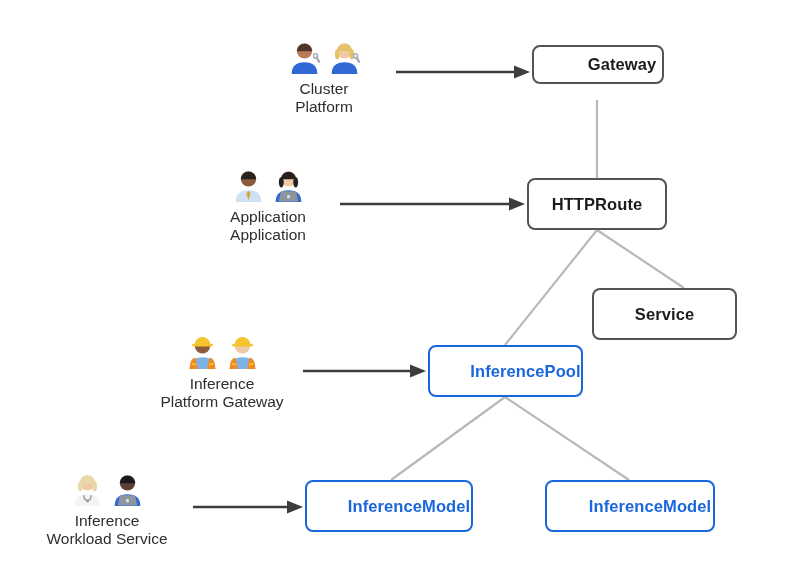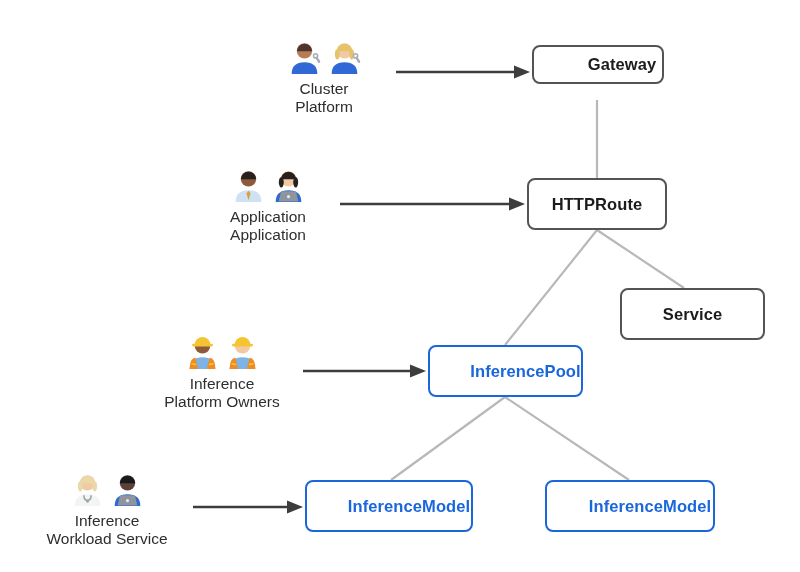--- a/index.html
+++ b/index.html
@@ -34,21 +34,21 @@
     border: 2.5px solid var(--gray-node-border, #545454);
     color: var(--gray-node-text, #1c1c1c);
   }
   .node.blue {
     border: 2.5px solid var(--blue-node, #1a66dd);
     color: var(--blue-node, #1a66dd);
     padding-left: 40px;
   }
   .node-gateway          { left: 532px; top:  45px; width: 132px; height: 39px; padding-left: 48px; }
   .node-httproute        { left: 527px; top: 178px; width: 140px; height: 52px; }
-  .node-service          { left: 620px; top: 288px; width: 145px; height: 52px; }
+  .node-service          { left: 592px; top: 288px; width: 145px; height: 52px; }
   .node-inferencepool    { left: 428px; top: 345px; width: 155px; height: 52px; }
   .node-inferencemodel-1 { left: 305px; top: 480px; width: 168px; height: 52px; }
   .node-inferencemodel-2 { left: 545px; top: 480px; width: 170px; height: 52px; }
 
   .persona {
     position: absolute;
     display: flex;
     flex-direction: column;
     align-items: center;
     text-align: center;
@@ -189,21 +189,21 @@
             <rect x="7.2" y="29.5" width="4.6" height="1.6" fill="#f5c431" transform="rotate(12 9.5 30.3)"></rect>
             <rect x="24.2" y="29.5" width="4.6" height="1.6" fill="#f5c431" transform="rotate(-12 26.5 30.3)"></rect>
             <circle cx="18" cy="12.5" r="7.5" fill="#f1c9a5"></circle>
             <path d="M10.5,11.2 a7.5,7.2 0 0 1 15,0 z" fill="#f5c431"></path>
             <rect x="7.8" y="10.4" width="20.4" height="2.7" rx="1.35" fill="#f5c431"></rect>
           </svg>
         </span>
     </div>
     <div class="persona-label">
       <div>Inference</div>
-      <div>Platform Owners</div>
+      <div>Platform Gateway</div>
     </div>
   </div>
 
   <div class="persona persona-workload-owners">
     <div class="emoji-row">
       <span>
           <svg viewBox="0 0 36 36" width="37" height="37" xmlns="http://www.w3.org/2000/svg">
             <path d="M5.5,35 q0,-11.5 12.5,-11.5 q12.5,0 12.5,11.5 z" fill="#f4f4f2"></path>
             <path d="M14.5,24.5 q0,5 3.5,5 q3.5,0 3.5,-5" stroke="#9aa2ab" stroke-width="1.5" fill="none"></path>
             <circle cx="18" cy="30.5" r="1.4" fill="#9aa2ab"></circle>

